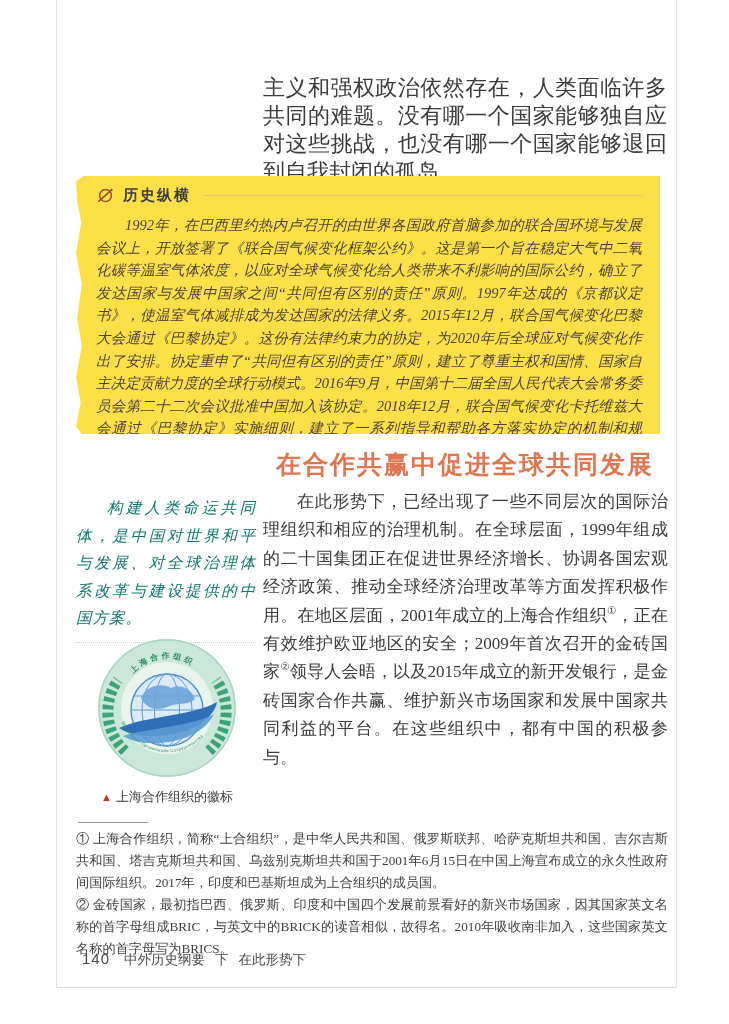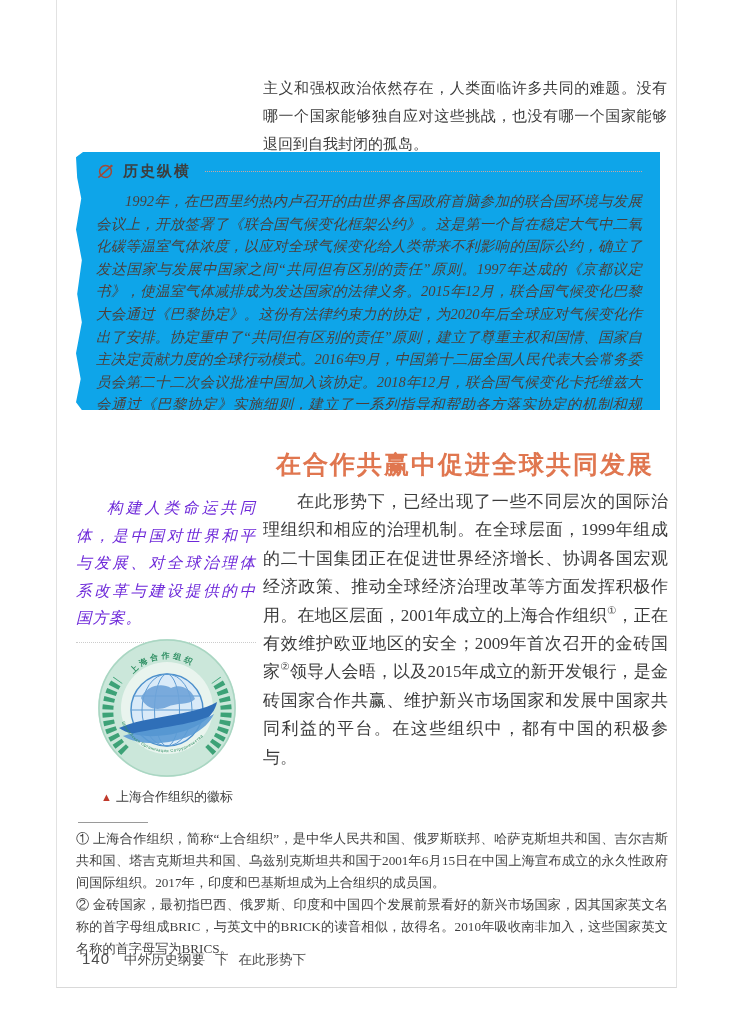--- a/index.html
+++ b/index.html
@@ -4,43 +4,43 @@
 <style>
   * { margin:0; padding:0; box-sizing:border-box; }
   html,body { width:729px; height:1024px; background:#ffffff; overflow:hidden; }
   body { font-family:"Liberation Serif","DejaVu Serif",serif; color:#333; position:relative; }
   .page { position:relative; width:729px; height:1024px; background:#fff; }
 
   .page-frame { position:absolute; left:56px; top:-2px; width:621px; height:990px;
     border-left:1px solid #e2e2e2; border-right:1px solid #e2e2e2; border-bottom:1px solid #d9d9d9; }
 
   .intro { position:absolute; left:263px; top:74px; width:404px;
-    font-size:15px; line-height:28px; text-align:justify; color:#3b3b3b; }
+    font-size:22px; line-height:28px; text-align:justify; color:#3b3b3b; }
 
   
-  .history-box { position:absolute; left:76px; top:152px; width:584px; height:258px;
-    background:#0ea5e9; padding:6px 18px 10px 20px;
+  .history-box { position:absolute; left:76px; top:176px; width:584px; height:258px;
+    background:#fde047; padding:6px 18px 10px 20px;
     clip-path:polygon(0 2%,1.2% 0,100% 0,100% 100%,1% 100%,0 97%,0.8% 88%,0 78%,1% 66%,0.2% 55%,1% 42%,0 30%,0.9% 18%,0.2% 10%); }
   .box-header { display:flex; align-items:center; gap:8px; height:26px; }
   .box-header .label { font-family:"Liberation Sans","DejaVu Sans",sans-serif;
     font-weight:bold; font-size:15px; color:#3d3d3d; letter-spacing:2px; white-space:nowrap; }
   .leader { flex:1; border-bottom:1px dotted #c9a79d; height:1px; margin-left:6px; }
   .history-title { text-align:center; font-size:15.5px; font-weight:bold; color:#4a3b35;
     letter-spacing:1px; margin-top:8px; }
   .history-body { margin-top:6px; font-size:14.5px; line-height:22.6px; text-align:justify;
     color:#4c3f3a; font-style:italic; text-indent:2em; }
 
   .section-heading { position:absolute; left:263px; top:448px; width:404px; text-align:center;
     font-family:"Liberation Sans","DejaVu Sans",sans-serif; font-weight:bold;
     font-size:25px; color:#e0764f; letter-spacing:2px; }
 
   
   .focus-box { position:absolute; left:76px; top:488px; width:180px; }
   .focus-box .box-header .leader { border-bottom:1px dotted #b9b9b9; }
-  .focus-body { margin-top:6px; font-size:15.5px; line-height:27.5px; color:#6d28d9;
+  .focus-body { margin-top:6px; font-size:15.5px; line-height:27.5px; color:#0f766e;
     font-style:italic; text-indent:2em; letter-spacing:1px; text-align:justify;
     padding-bottom:10px; border-bottom:1px dotted #cccccc; }
 
   
   .main-col { position:absolute; left:263px; top:488px; width:405px; }
   .main-col p { font-size:17px; line-height:28.4px; text-align:justify; text-indent:2em; color:#3b3b3b; }
   .main-col sup { font-size:0.62em; vertical-align:super; line-height:0; }
 
   
   .emblem-fig { position:absolute; left:96px; top:638px; width:142px; text-align:center; }

